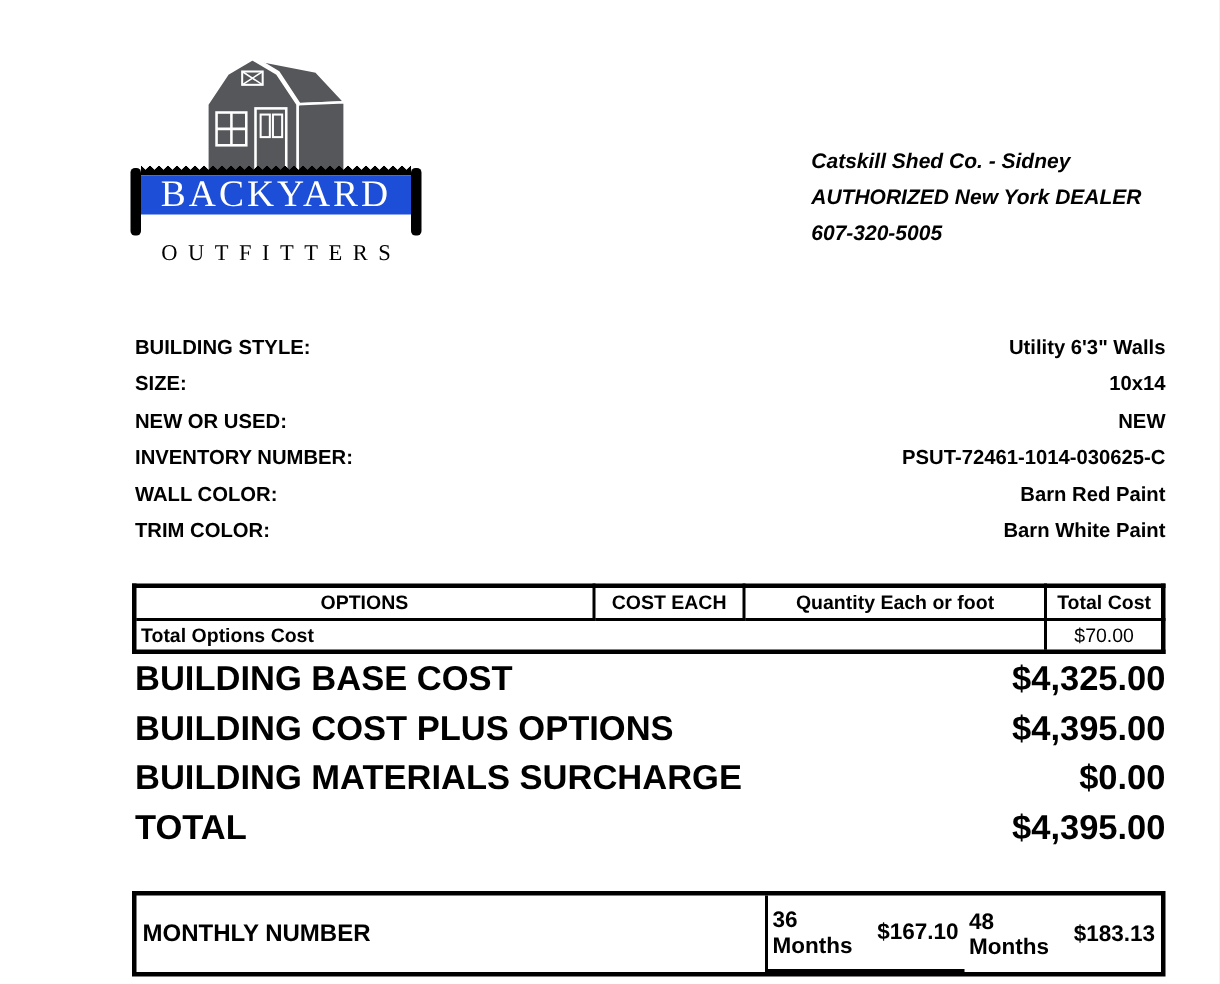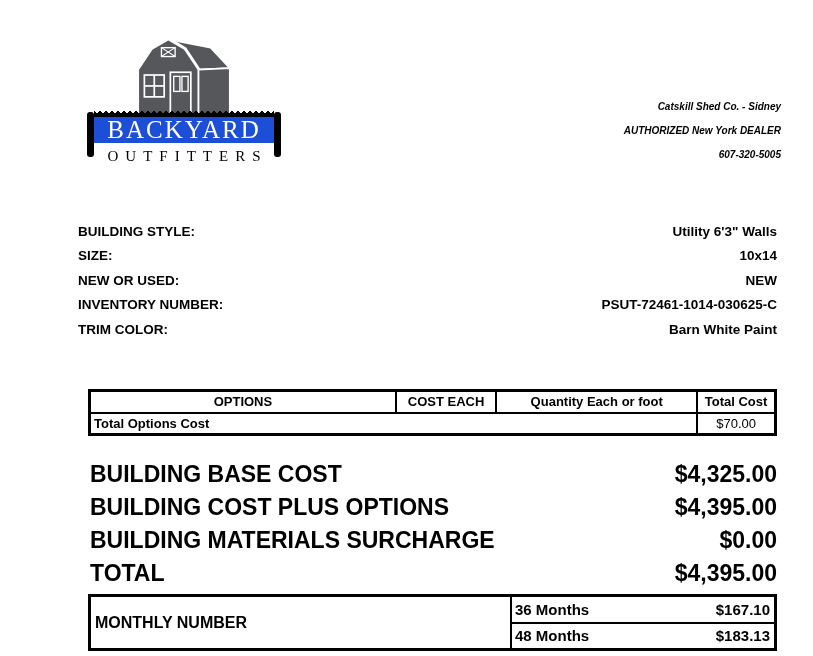--- a/index.html
+++ b/index.html
@@ -60,40 +60,40 @@
     border-radius: 3px;
   }
   .post-left { left: -7px; }
   .post-right { right: -7px; }
   .outfitters {
     text-align: center;
     font-family: "Liberation Serif", serif;
     font-size: 15px;
     letter-spacing: 7px;
     text-indent: 7px;
-    margin-top: 5px;
+    margin-top: 18px;
     color: #000;
   }
 
   
   .dealer {
     position: absolute;
     top: 95px;
-    right: 32px;
-    text-align: right;
+    right: 52px;
+    text-align: left;
     font-weight: bold;
     font-style: italic;
-    font-size: 10px;
+    font-size: 14px;
     line-height: 24px;
   }
 
   
   .details {
     position: absolute;
-    left: 78px;
+    left: 90px;
     right: 36px;
     top: 219px;
   }
   .detail-row {
     display: flex;
     justify-content: space-between;
     align-items: center;
     height: 24.5px;
     font-weight: bold;
     font-size: 13.5px;
@@ -123,21 +123,21 @@
   .total-row td.total-label {
     text-align: left;
     font-weight: bold;
   }
 
   
   .summary {
     position: absolute;
     left: 90px;
     right: 36px;
-    top: 458px;
+    top: 436px;
   }
   .summary-row {
     display: flex;
     justify-content: space-between;
     align-items: center;
     height: 33px;
     font-size: 23px;
     font-weight: bold;
   }
 
@@ -153,21 +153,21 @@
     grid-template-columns: 421px 1fr;
     font-weight: bold;
   }
   .monthly-label {
     border-right: 2px solid #000;
     display: flex;
     align-items: center;
     padding-left: 4px;
     font-size: 16px;
   }
-  .monthly-plans { display: flex; flex-direction: column; justify-content: center; }
+  .monthly-plans { display: flex; flex-direction: row; justify-content: center; }
   .plan-row {
     flex: 1;
     display: flex;
     justify-content: space-between;
     align-items: center;
     padding: 0 4px 0 3px;
     font-size: 15px;
   }
   .plan-row:first-child { border-bottom: 2px solid #000; }
 </style>
@@ -225,20 +225,24 @@
       <span>SIZE:</span>
       <span>10x14</span>
     </div>
     <div class="detail-row">
       <span>NEW OR USED:</span>
       <span>NEW</span>
     </div>
     <div class="detail-row">
       <span>INVENTORY NUMBER:</span>
       <span>PSUT-72461-1014-030625-C</span>
+    </div>
+    <div class="detail-row">
+      <span>WALL COLOR:</span>
+      <span>Barn Red Paint</span>
     </div>
     <div class="detail-row">
       <span>TRIM COLOR:</span>
       <span>Barn White Paint</span>
     </div>
   </div>
 
   <table class="options-table">
     <thead>
       <tr>

